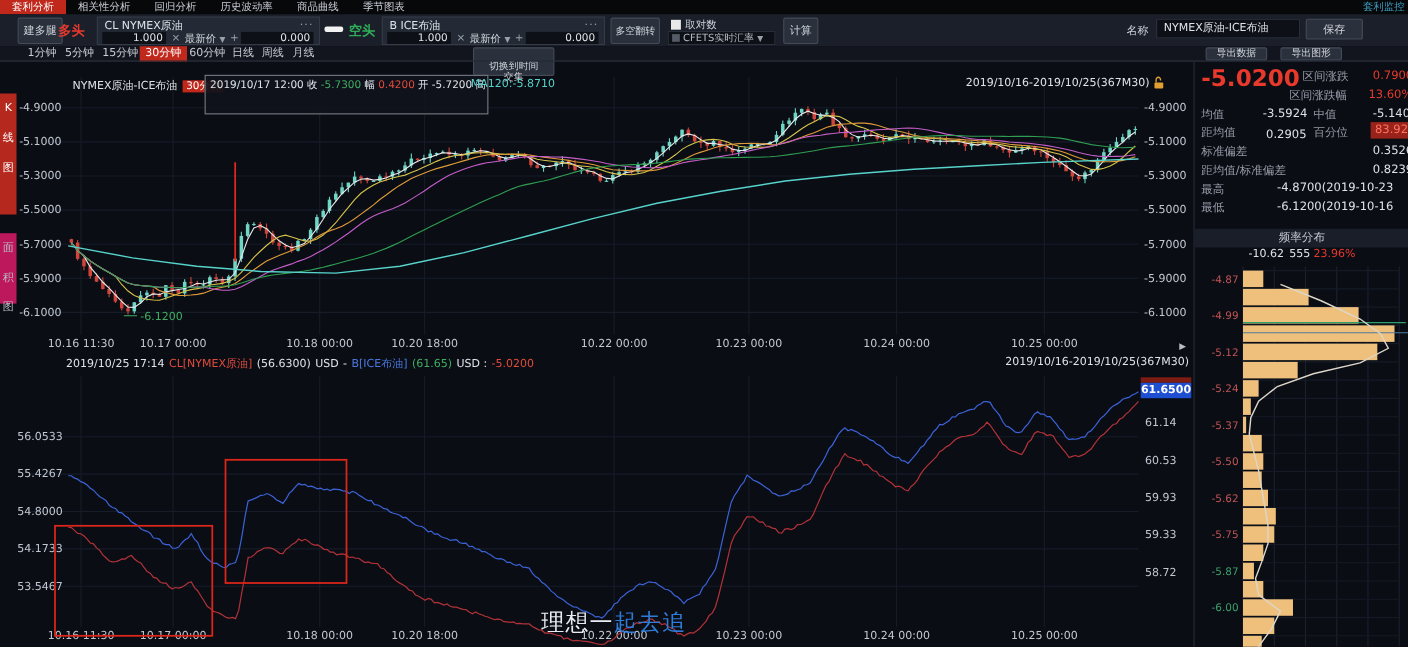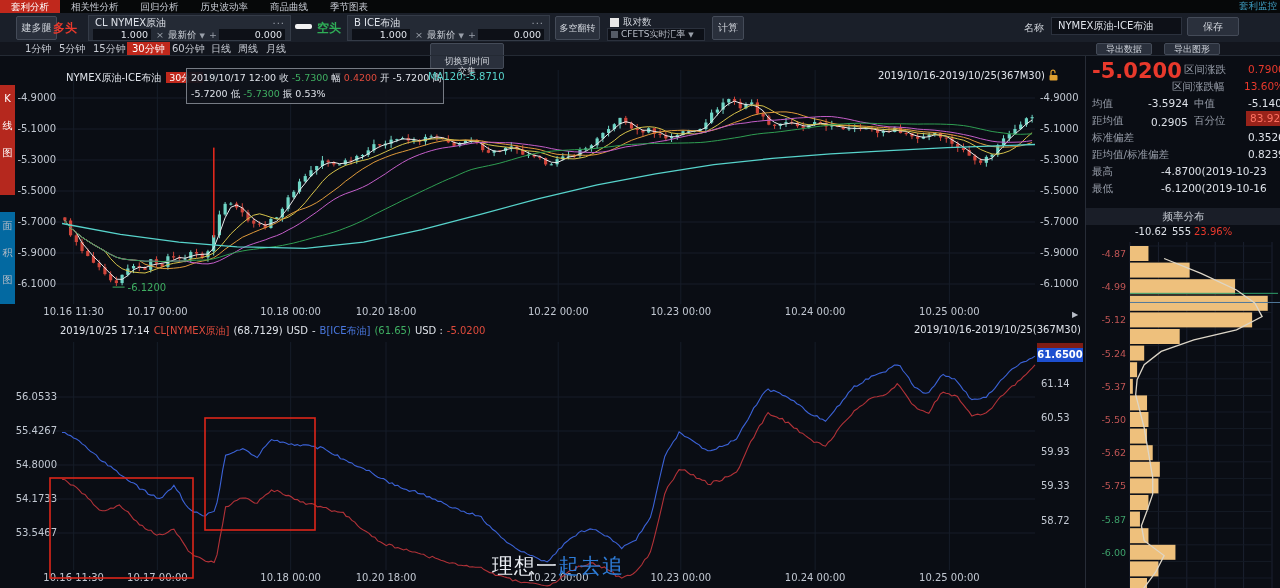--- a/index.html
+++ b/index.html
@@ -33,21 +33,21 @@
 #name-input{position:absolute;left:1051px;top:4px;width:131px;height:18px;background:#0d1017;border:1px solid #2b313d;color:#dfe3ea;font-size:10px;line-height:16px;padding:0 6px}
 #save-btn{left:1187px;top:4px;width:52px;height:19px}
 #subtoolbar{position:absolute;left:0;top:42px;width:1280px;height:14px;background:#12151d;border-bottom:1px solid #242a34}
 .tf{position:absolute;top:0;height:14px;line-height:14px;font-size:10px;color:#c8ccd4;padding:0 5px}
 .tf.active{background:#c0281c;color:#fff}
 #switch-btn{left:430px;top:1px;width:74px;height:12px;font-size:9px;line-height:10px;padding:12px}
 #export-data{left:1096px;top:1px;width:56px;height:12px;font-size:9px;line-height:10px;padding:0}
 #export-chart{left:1164px;top:1px;width:56px;height:12px;font-size:9px;line-height:10px;padding:0}
 .vtab{position:absolute;left:0;width:15px;text-align:center;font-size:10px;line-height:27px;word-break:break-all;color:#fff;padding-top:0}
 #tab-kline{top:85px;height:110px;background:#b5281e}
-#tab-area{top:212px;height:92px;background:#0369a1;color:#b8bdc7}
+#tab-area{top:212px;height:64px;background:#be185d;color:#b8bdc7}
 #kline-region{position:absolute;left:16px;top:56px;width:1069px;height:266px}
 #bottom-region{position:absolute;left:0;top:322px;width:1085px;height:266px}
 #right-panel{position:absolute;left:1085px;top:56px;width:195px;height:532px;border-left:1px solid #272c37}
 svg text{font-family:"DejaVu Sans","Liberation Sans",sans-serif}
 .ohlc-line{position:absolute;left:14px;top:1px;font-size:10px;white-space:nowrap;color:#dfe3ea}
 .ohlc-line span{margin-right:4px}
 .w{color:#dfe3ea}.g{color:#3fae62}.r{color:#e04b3c}.teal{color:#57d3cb}.blue{color:#4a78e0}
 #series-line{position:absolute;left:50px;top:15px;font-size:10px;color:#dfe3ea;white-space:nowrap}
 #tf-badge{background:#c0281c;color:#fff;padding:0 3px;margin:0 5px;font-size:9.5px}
 #kline-tooltip{position:absolute;left:170px;top:12px;width:258px;height:36px;border:1px solid #767b84;background:rgba(16,19,27,.93);font-size:9.5px;line-height:16px;padding:1px 4px;white-space:nowrap;overflow:hidden}
@@ -533,21 +533,20 @@
       <polyline points="46.0,167.5 104.4,178.4 162.8,186.1 221.1,190.8 289.3,192.3 347.6,186.1 406.0,173.7 464.4,158.3 522.8,142.7 581.2,128.8 639.5,117.9 697.9,108.6 756.3,102.4 814.7,97.8 873.0,94.7 931.4,91.6 1019.0,88.5" fill="none" stroke="#57d3cb" stroke-width="1.3"></polyline>
       <line x1="96.596" y1="231.09999999999997" x2="108.596" y2="231.09999999999997" stroke="#3fae62"></line>
       <text x="111.596" y="235.09999999999997" style="font-size:10px;fill:#3fae62">-6.1200</text>
       <line x1="197.788" y1="91.59999999999991" x2="197.788" y2="181.49999999999991" stroke="#e0281c" stroke-width="1.6"></line>
     </svg>
   <div id="series-line">
     <span>NYMEX原油-ICE布油</span><span id="tf-badge">30分钟</span><span class="teal">M</span>
   </div>
   <div id="kline-tooltip">
     <div><span class="w">2019/10/17 12:00</span><span class="w">收</span><span class="g">-5.7300</span><span class="w">幅</span><span class="r">0.4200</span><span class="w">开</span><span class="w">-5.7200</span><span class="w">高</span></div>
-    <div><span class="w">-5.7200</span><span class="w">低</span><span class="g">-5.7300</span><span class="w">振</span><span class="w">0.53%</span></div>
   </div>
   <div id="ma-label">MA120:-5.8710</div>
   <div id="kline-period">
     <span>2019/10/16-2019/10/25(367M30)</span>
     <svg width="11" height="12" style="margin-left:3px">
         <path d="M3 6 V3.2 A2 2 0 0 1 7 3.2 V4.2" fill="none" stroke="#e0a030" stroke-width="1.2"></path>
         <rect x="1.5" y="6" width="8" height="5.5" rx="1" fill="#e0a030"></rect>
       </svg>
   </div>
   <div id="axis-arrow">▶</div>
@@ -586,21 +585,21 @@
       <text x="1041" y="99.45919999999985" style="font-size:10px;fill:#c2c8d2">60.53</text>
       <text x="1041" y="133.45519999999993" style="font-size:10px;fill:#c2c8d2">59.93</text>
       <text x="1041" y="167.4512" style="font-size:10px;fill:#c2c8d2">59.33</text>
       <text x="1041" y="202.01379999999997" style="font-size:10px;fill:#c2c8d2">58.72</text>
       <polyline points="62.0,157.3 64.9,157.7 67.7,160.2 70.6,162.9 73.5,163.2 76.4,165.3 79.2,168.1 82.1,171.6 85.0,172.4 87.8,176.1 90.7,178.3 93.6,182.7 96.4,185.1 99.3,188.0 102.2,188.8 105.1,188.7 107.9,187.7 110.8,186.1 113.7,186.2 116.5,184.1 119.4,183.0 122.3,186.2 125.1,188.4 128.0,189.8 130.9,193.7 133.8,197.6 136.6,199.1 139.5,202.9 142.4,203.5 145.2,206.8 148.1,208.2 151.0,208.2 153.8,211.6 156.7,213.2 159.6,212.1 162.5,212.7 165.3,211.8 168.2,210.0 171.1,207.8 173.9,207.1 176.8,212.2 179.7,215.0 182.5,219.6 185.4,224.1 188.3,229.2 191.2,231.1 194.0,233.8 196.9,234.6 199.8,235.6 202.6,237.3 205.5,239.3 208.4,239.9 211.3,239.2 214.1,240.4 217.0,232.9 219.9,216.2 222.7,201.8 225.6,184.7 228.5,184.4 231.3,182.2 234.2,179.2 237.1,178.2 240.0,176.2 242.8,176.1 245.7,176.1 248.6,177.1 251.4,179.0 254.3,181.0 257.2,181.2 260.0,177.2 262.9,175.4 265.8,172.7 268.7,171.1 271.5,168.0 274.4,169.7 277.3,168.3 280.1,169.9 283.0,172.4 285.9,173.6 288.7,173.4 291.6,175.0 294.5,177.4 297.4,177.6 300.2,180.0 303.1,179.9 306.0,182.3 308.8,181.7 311.7,181.5 314.6,182.4 317.4,184.8 320.3,184.4 323.2,185.5 326.1,185.5 328.9,187.5 331.8,189.4 334.7,188.8 337.5,189.9 340.4,190.2 343.3,190.4 346.2,194.4 349.0,195.0 351.9,198.4 354.8,200.1 357.6,203.7 360.5,206.3 363.4,208.1 366.2,209.6 369.1,211.4 372.0,214.5 374.9,215.2 377.7,218.9 380.6,220.0 383.5,221.8 386.3,223.7 389.2,222.1 392.1,222.9 394.9,226.0 397.8,225.6 400.7,226.8 403.6,228.0 406.4,227.0 409.3,229.1 412.2,230.0 415.0,230.0 417.9,231.1 420.8,232.0 423.6,232.2 426.5,234.4 429.4,235.9 432.3,234.3 435.1,236.0 438.0,236.9 440.9,238.2 443.7,238.9 446.6,240.3 449.5,241.2 452.3,240.8 455.2,241.2 458.1,243.2 461.0,243.3 463.8,243.8 466.7,243.4 469.6,245.0 472.4,244.7 475.3,245.2 478.2,245.2 481.1,245.2 483.9,247.6 486.8,249.0 489.7,250.6 492.5,250.9 495.4,253.5 498.3,253.4 501.1,253.8 504.0,254.8 506.9,255.6 509.8,256.1 512.6,258.9 515.5,257.9 518.4,259.5 521.2,260.7 524.1,260.2 527.0,260.5 529.8,260.9 532.7,261.0 535.6,261.5 538.5,262.2 541.3,263.0 544.2,263.5 547.1,263.9 549.9,263.4 552.8,260.9 555.7,260.5 558.5,258.4 561.4,255.2 564.3,253.3 567.2,250.6 570.0,248.5 572.9,248.8 575.8,246.4 578.6,244.0 581.5,244.9 584.4,243.7 587.2,243.1 590.1,240.9 593.0,240.8 595.9,243.5 598.7,243.4 601.6,245.8 604.5,244.9 607.3,247.6 610.2,248.9 613.1,250.1 615.9,254.3 618.8,254.0 621.7,256.2 624.6,254.5 627.4,253.2 630.3,253.5 633.2,251.7 636.0,249.4 638.9,246.1 641.8,242.8 644.7,237.5 647.5,235.4 650.4,229.8 653.3,219.6 656.1,208.4 659.0,196.7 661.9,184.1 664.7,172.0 667.6,165.0 670.5,161.0 673.4,157.5 676.2,152.0 679.1,147.7 682.0,148.0 684.8,147.8 687.7,150.5 690.6,152.7 693.4,152.5 696.3,156.2 699.2,156.6 702.1,158.1 704.9,158.5 707.8,162.3 710.7,162.7 713.5,159.0 716.4,158.5 719.3,159.4 722.1,158.2 725.0,154.9 727.9,154.8 730.8,153.5 733.6,151.5 736.5,150.1 739.4,145.4 742.2,138.8 745.1,132.3 748.0,125.4 750.8,119.3 753.7,115.7 756.6,109.3 759.5,103.5 762.3,101.1 765.2,94.8 768.1,90.5 770.9,93.3 773.8,94.1 776.7,95.0 779.6,96.9 782.4,96.4 785.3,100.7 788.2,100.2 791.0,103.0 793.9,106.0 796.8,106.6 799.6,110.5 802.5,111.2 805.4,113.6 808.3,115.7 811.1,117.6 814.0,120.5 816.9,120.0 819.7,121.0 822.6,123.2 825.5,124.2 828.3,120.2 831.2,117.9 834.1,114.2 837.0,108.8 839.8,105.0 842.7,101.7 845.6,98.8 848.4,96.1 851.3,93.2 854.2,88.7 857.0,87.1 859.9,84.4 862.8,82.9 865.7,80.3 868.5,77.5 871.4,76.1 874.3,75.0 877.1,74.8 880.0,74.0 882.9,73.6 885.7,72.6 888.6,70.4 891.5,67.3 894.4,65.5 897.2,61.7 900.1,64.6 903.0,68.7 905.8,72.6 908.7,76.9 911.6,81.7 914.5,83.7 917.3,86.7 920.2,88.0 923.1,88.8 925.9,90.2 928.8,91.3 931.7,86.5 934.5,80.4 937.4,77.8 940.3,72.1 943.2,70.2 946.0,71.2 948.9,71.8 951.8,74.0 954.6,73.2 957.5,74.4 960.4,79.4 963.2,82.6 966.1,86.3 969.0,89.6 971.9,94.0 974.7,92.9 977.6,92.1 980.5,93.0 983.3,92.0 986.2,90.7 989.1,88.3 991.9,86.2 994.8,82.0 997.7,78.0 1000.6,74.5 1003.4,72.9 1006.3,69.8 1009.2,66.7 1012.0,63.9 1014.9,63.2 1017.8,59.2 1020.6,57.7 1023.5,54.5 1026.4,52.2 1029.3,48.8 1032.1,46.1 1035.0,42.9" fill="none" stroke="#b23238" stroke-width="1.1"></polyline>
       <polyline points="62.0,110.5 64.9,110.5 67.7,112.7 70.6,113.6 73.5,115.9 76.4,117.0 79.2,118.9 82.1,121.9 85.0,123.6 87.8,126.8 90.7,129.6 93.6,131.1 96.4,133.1 99.3,137.4 102.2,139.4 105.1,140.2 107.9,143.8 110.8,144.3 113.7,147.1 116.5,148.7 119.4,152.4 122.3,154.0 125.1,155.6 128.0,158.6 130.9,160.2 133.8,161.0 136.6,162.7 139.5,167.1 142.4,167.3 145.2,168.3 148.1,172.2 151.0,173.1 153.8,173.1 156.7,176.3 159.6,176.4 162.5,175.3 165.3,171.6 168.2,168.7 171.1,167.1 173.9,163.2 176.8,168.2 179.7,171.0 182.5,177.9 185.4,182.5 188.3,185.8 191.2,188.2 194.0,190.1 196.9,190.0 199.8,192.1 202.6,193.7 205.5,194.0 208.4,191.0 211.3,190.3 214.1,189.4 217.0,180.6 219.9,165.6 222.7,147.9 225.6,133.3 228.5,132.4 231.3,131.3 234.2,129.9 237.1,128.3 240.0,128.0 242.8,126.7 245.7,128.0 248.6,129.8 251.4,132.5 254.3,133.8 257.2,135.6 260.0,131.8 262.9,126.5 265.8,123.9 268.7,120.4 271.5,117.6 274.4,118.7 277.3,118.3 280.1,120.4 283.0,120.0 285.9,121.1 288.7,122.5 291.6,121.8 294.5,123.4 297.4,122.6 300.2,124.0 303.1,122.7 306.0,122.9 308.8,123.1 311.7,124.3 314.6,124.4 317.4,126.7 320.3,124.7 323.2,125.7 326.1,127.9 328.9,129.7 331.8,131.7 334.7,133.2 337.5,132.9 340.4,136.7 343.3,137.1 346.2,138.4 349.0,140.4 351.9,140.9 354.8,143.6 357.6,144.6 360.5,145.3 363.4,146.4 366.2,148.5 369.1,148.4 372.0,150.9 374.9,153.2 377.7,155.3 380.6,156.2 383.5,156.6 386.3,158.5 389.2,161.5 392.1,160.8 394.9,163.6 397.8,163.3 400.7,165.8 403.6,166.9 406.4,167.5 409.3,169.3 412.2,168.8 415.0,168.5 417.9,171.4 420.8,171.9 423.6,171.7 426.5,174.9 429.4,174.6 432.3,176.9 435.1,177.2 438.0,179.4 440.9,179.4 443.7,181.2 446.6,182.7 449.5,185.1 452.3,186.0 455.2,185.8 458.1,186.9 461.0,189.3 463.8,189.2 466.7,191.2 469.6,191.9 472.4,191.1 475.3,193.6 478.2,193.8 481.1,194.5 483.9,199.0 486.8,202.2 489.7,203.9 492.5,207.3 495.4,209.2 498.3,212.0 501.1,215.4 504.0,217.4 506.9,220.6 509.8,221.9 512.6,223.7 515.5,226.1 518.4,228.0 521.2,229.7 524.1,229.9 527.0,231.9 529.8,233.3 532.7,233.8 535.6,235.3 538.5,236.7 541.3,238.8 544.2,238.5 547.1,239.9 549.9,237.7 552.8,233.6 555.7,231.6 558.5,227.1 561.4,225.8 564.3,221.5 567.2,219.3 570.0,216.8 572.9,215.1 575.8,213.9 578.6,210.6 581.5,208.8 584.4,209.7 587.2,208.3 590.1,206.9 593.0,207.5 595.9,207.7 598.7,209.8 601.6,211.6 604.5,213.7 607.3,214.1 610.2,216.0 613.1,219.3 615.9,220.6 618.8,223.2 621.7,226.7 624.6,223.5 627.4,222.3 630.3,220.7 633.2,219.3 636.0,218.2 638.9,212.0 641.8,209.1 644.7,203.9 647.5,200.2 650.4,195.3 653.3,184.6 656.1,171.8 659.0,159.0 661.9,146.3 664.7,134.8 667.6,128.7 670.5,124.5 673.4,119.5 676.2,116.4 679.1,109.9 682.0,112.0 684.8,114.6 687.7,115.6 690.6,117.2 693.4,119.2 696.3,121.2 699.2,122.9 702.1,126.2 704.9,127.0 707.8,128.8 710.7,128.6 713.5,127.9 716.4,127.0 719.3,124.3 722.1,124.5 725.0,123.2 727.9,122.4 730.8,119.0 733.6,118.7 736.5,117.1 739.4,111.8 742.2,106.1 745.1,101.9 748.0,97.5 750.8,92.0 753.7,85.9 756.6,82.8 759.5,77.7 762.3,72.7 765.2,69.4 768.1,66.9 770.9,69.6 773.8,68.4 776.7,69.7 779.6,70.9 782.4,73.2 785.3,74.1 788.2,75.8 791.0,77.9 793.9,78.8 796.8,81.7 799.6,82.9 802.5,85.1 805.4,88.5 808.3,91.0 811.1,92.7 814.0,94.0 816.9,93.7 819.7,96.7 822.6,97.2 825.5,99.3 828.3,96.0 831.2,92.6 834.1,89.2 837.0,84.7 839.8,83.1 842.7,78.4 845.6,75.3 848.4,70.7 851.3,68.0 854.2,63.9 857.0,64.2 859.9,62.3 862.8,60.6 865.7,57.0 868.5,57.1 871.4,54.1 874.3,53.4 877.1,52.3 880.0,51.1 882.9,50.2 885.7,49.9 888.6,46.6 891.5,45.3 894.4,43.0 897.2,43.1 900.1,43.8 903.0,48.8 905.8,52.0 908.7,55.6 911.6,61.4 914.5,65.3 917.3,66.3 920.2,68.4 923.1,70.9 925.9,71.3 928.8,70.5 931.7,66.4 934.5,63.6 937.4,59.1 940.3,54.6 943.2,52.4 946.0,54.4 948.9,54.5 951.8,56.8 954.6,56.7 957.5,60.2 960.4,63.6 963.2,67.9 966.1,70.1 969.0,75.4 971.9,77.6 974.7,77.0 977.6,77.3 980.5,76.8 983.3,75.3 986.2,75.4 989.1,71.2 991.9,69.6 994.8,66.4 997.7,62.4 1000.6,58.3 1003.4,56.2 1006.3,53.1 1009.2,49.6 1012.0,47.0 1014.9,45.6 1017.8,43.6 1020.6,40.9 1023.5,39.9 1026.4,39.3 1029.3,37.1 1032.1,35.9 1035.0,34.1" fill="none" stroke="#3b62d6" stroke-width="1.1"></polyline>
       <rect x="50" y="156" width="143" height="100" fill="none" stroke="#dd261a" stroke-width="1.6"></rect>
       <rect x="205" y="96" width="110" height="112" fill="none" stroke="#dd261a" stroke-width="1.6"></rect>
     </svg>
   <div id="bottom-header">
-    <span class="w">2019/10/25 17:14</span><span class="r">CL[NYMEX原油]</span><span class="w">(68.7129)</span><span class="w">USD</span><span class="w">-</span><span class="blue">B[ICE布油]</span><span class="g">(61.65)</span><span class="w">USD :</span><span class="r">-5.0200</span>
+    <span class="w">2019/10/25 17:14</span><span class="r">CL[NYMEX原油]</span><span class="w">(56.6300)</span><span class="w">USD</span><span class="w">-</span><span class="blue">B[ICE布油]</span><span class="g">(61.65)</span><span class="w">USD :</span><span class="r">-5.0200</span>
   </div>
   <div id="bottom-period">2019/10/16-2019/10/25(367M30)</div>
   <div id="badge-strip"></div>
   <div id="last-badge">61.6500</div>
   <div id="watermark"><span class="wm-white">理想一</span><span class="wm-blue">起去追</span></div>
 </div>
 
 <div id="right-panel">
   <div id="stat-last">-5.0200</div>
   <span class="slabel" style="left:98px;top:7px">区间涨跌</span>

